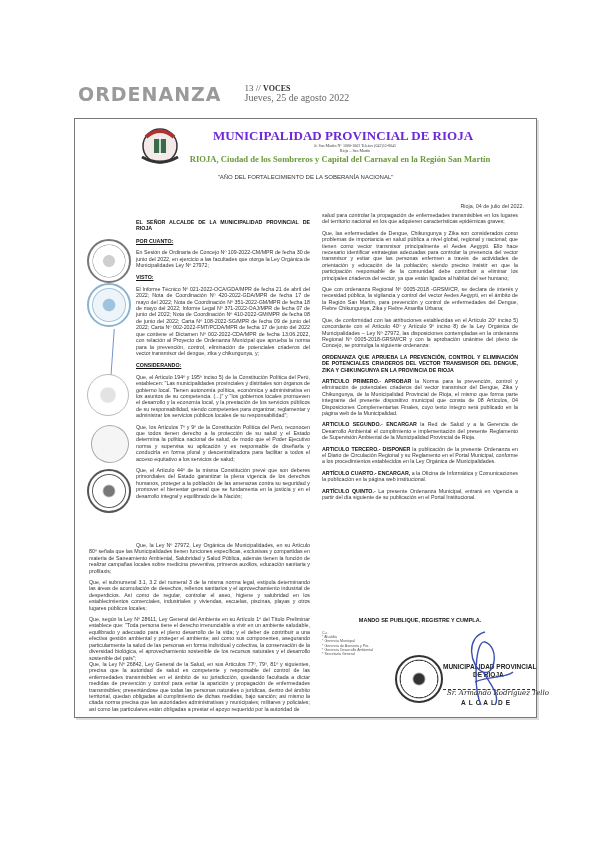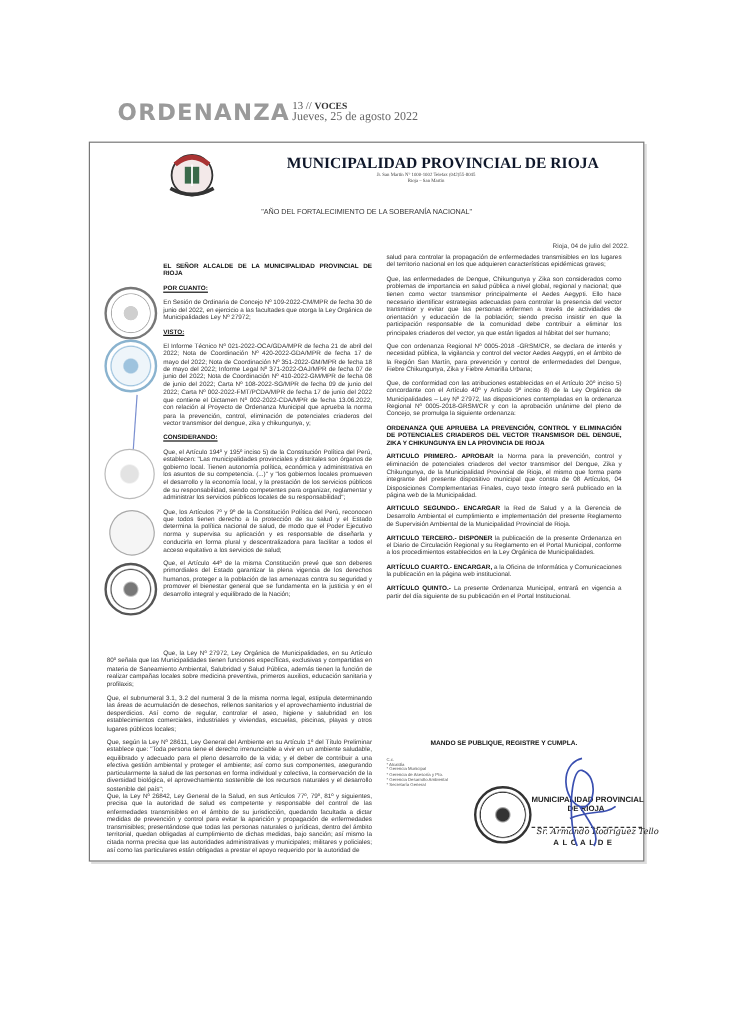--- a/index.html
+++ b/index.html
@@ -1,28 +1,28 @@
 <!DOCTYPE html>
 <html><head>
 <meta charset="utf-8">
 <style>
   html, body { margin:0; padding:0; background:#ffffff; }
   body { width:608px; height:860px; position:relative; overflow:hidden; font-family:"Liberation Sans", sans-serif; color:#222; }
   .masthead { position:absolute; left:78px; top:82px; height:22px; display:flex; align-items:flex-end; }
-  .masthead .section { font-family:"DejaVu Sans", sans-serif; font-weight:bold; font-size:19px; letter-spacing:1px; color:#9a9a9a; line-height:20px;margin-left:20px; }
-  .masthead .meta { margin-left:2px; line-height:9px; padding-bottom:2px; }
+  .masthead .section { font-family:"DejaVu Sans", sans-serif; font-weight:bold; font-size:19px; letter-spacing:1px; color:#9a9a9a; line-height:20px; }
+  .masthead .meta { margin-left:23px; line-height:9px; padding-bottom:2px; }
   .masthead .meta .pg { font-family:"Liberation Serif", serif; font-size:9px; color:#555; }
   .masthead .meta .pg b { font-size:8px; color:#333; }
   .masthead .meta .date { font-family:"Liberation Serif", serif; font-size:10px; color:#666; }
 
   .frame { position:absolute; left:74px; top:118px; width:461px; height:598px; border:1.5px solid #777; background:#fff; box-shadow:2px 2px 0 #ddd; }
 
   .letterhead { position:absolute; left:0; top:0; width:461px; height:60px; }
   .crest { position:absolute; left:62px; top:4px; width:46px; height:46px; }
-  .lh-title { position:absolute; left:134px; top:9px; width:320px; text-align:center; font-family:"Liberation Serif", serif; font-weight:bold; font-size:13px; color:#0f172a; }
+  .lh-title { position:absolute; left:108px; top:9px; width:320px; text-align:center; font-family:"Liberation Serif", serif; font-weight:bold; font-size:13px; color:#6d28d9; }
   .lh-addr { position:absolute; left:120px; top:24px; width:320px; text-align:center; font-family:"Liberation Serif", serif; font-size:4px; color:#444; line-height:5px; }
   .lh-slogan { position:absolute; left:70px; top:35px; width:390px; text-align:center; font-family:"Liberation Serif", serif; font-weight:bold; font-size:8.6px; color:#6a9a3a; }
 
   .year-motto { position:absolute; left:0; top:55px; width:461px; text-align:center; font-size:6px; color:#333; }
   .doc-title { position:absolute; left:0; top:64px; width:461px; text-align:center; font-weight:bold; font-size:16.5px; color:#1b1b1b; letter-spacing:0.2px; }
   .place-date { position:absolute; right:12px; top:84px; font-size:5.4px; color:#444; }
 
   .col { position:absolute; font-size:5.3px; line-height:6.4px; color:#333; text-align:justify; }
   .col p { margin:0 0 5px 0; }
   .col .h { font-weight:bold; text-decoration:underline; margin:6px 0 5px 0; color:#111; }
@@ -68,20 +68,21 @@
       <path d="M9 14 Q23 2 37 14" fill="none" stroke="#a33" stroke-width="4"></path>
       <rect x="17" y="16" width="12" height="14" fill="#3a6a4a"></rect>
       <line x1="23" y1="14" x2="23" y2="32" stroke="#fff" stroke-width="1.5"></line>
       <path d="M5 34 Q23 44 41 34" fill="none" stroke="#333" stroke-width="3"></path>
     </svg>
     <div class="lh-title">MUNICIPALIDAD PROVINCIAL DE RIOJA</div>
     <div class="lh-addr">
       <div>Jr. San Martín N° 1000-1002 Telefax (042)55-8045</div>
       <div>Rioja – San Martín</div>
     </div>
+    <div class="lh-slogan">RIOJA, Ciudad de los Sombreros y Capital del Carnaval en la Región San Martín</div>
   </div>
 
   <div class="year-motto">"AÑO DEL FORTALECIMIENTO DE LA SOBERANÍA NACIONAL"</div>
   <div class="place-date">Rioja, 04 de julio del 2022.</div>
 
   <div class="seal seal1"></div>
   <div class="seal seal2"></div>
   <div class="pen-line"></div>
   <div class="seal seal3"></div>
   <div class="seal seal4"></div>

